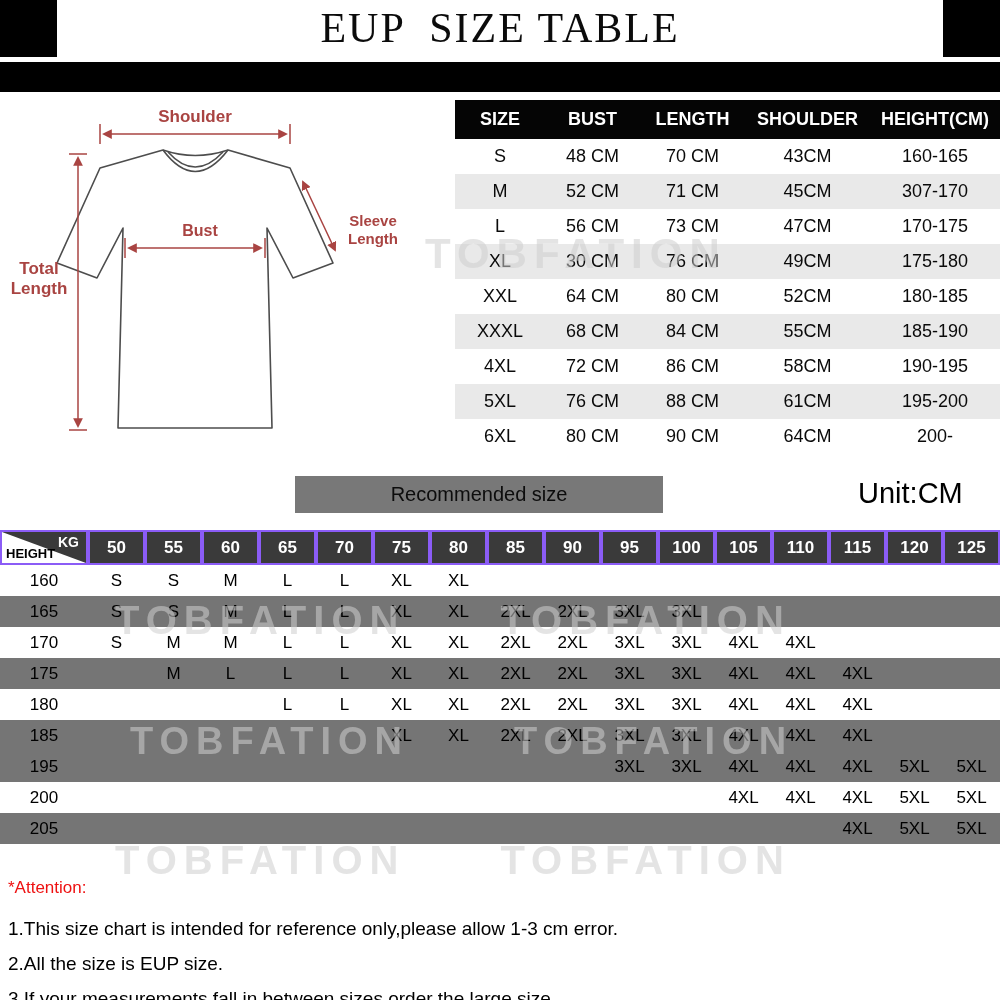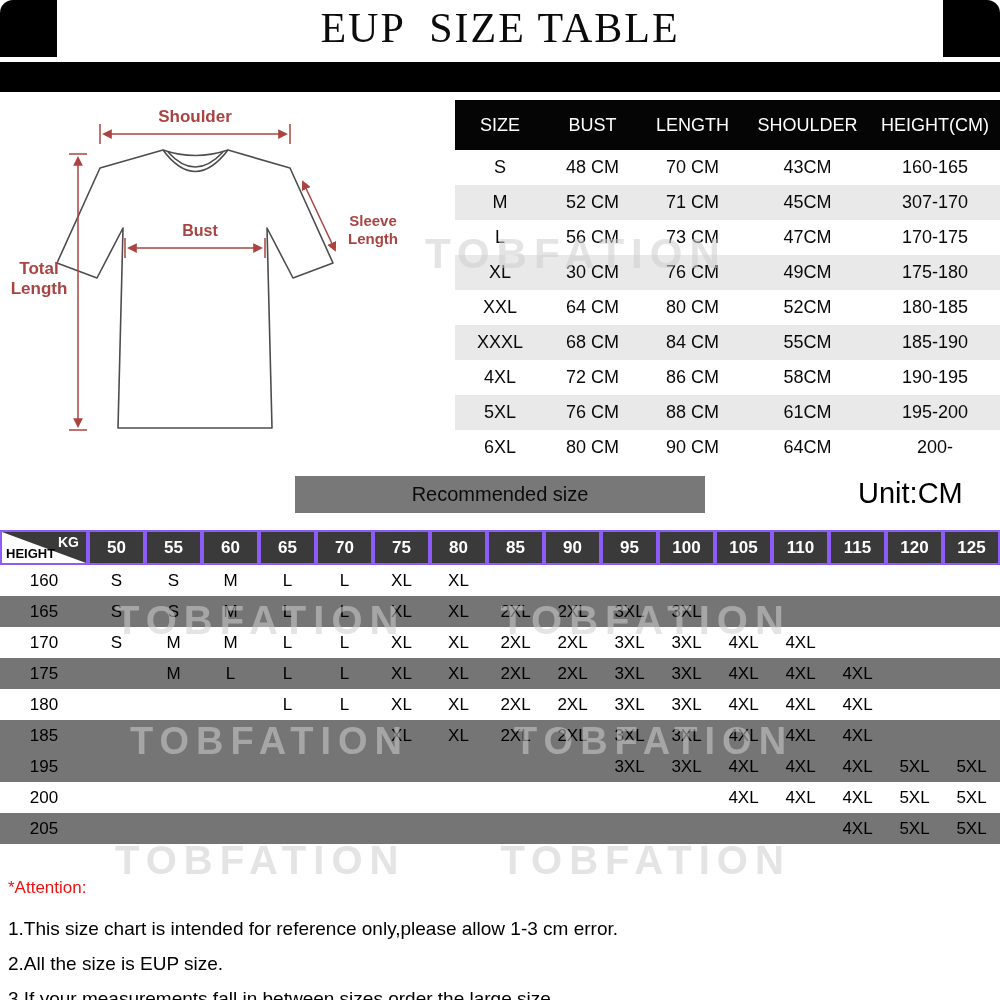--- a/index.html
+++ b/index.html
@@ -2,21 +2,21 @@
 <html><head>
 <meta charset="utf-8">
 <style>
   * { margin:0; padding:0; box-sizing:border-box; }
   html,body { background:#ffffff; }
   body {
     width:1000px; height:1000px;
     font-family:"Liberation Sans", sans-serif;
     color:#0a0a0a;
   }
-  .page { position:relative; width:1000px; height:1000px; background:#fff; overflow:hidden;border-radius:13px; }
+  .page { position:relative; width:1000px; height:1000px; background:#fff; overflow:hidden; }
 
   
   .corner-block { position:absolute; top:0; width:57px; height:57px; background:#000; }
   .corner-block.left  { left:0; }
   .corner-block.right { right:0; }
   .main-title {
     position:absolute; top:4px; left:0; width:100%;
     text-align:center; font-family:"Liberation Serif", serif;
     font-size:42px; letter-spacing:2px; color:#0b0b0b; white-space:pre;
   }
@@ -24,31 +24,31 @@
 
   
   .tshirt-wrap { position:absolute; left:5px; top:98px; width:445px; height:355px; }
 
   
   table.size-table {
     position:absolute; left:455px; top:100px; width:545px;
     border-collapse:collapse; table-layout:fixed;
   }
   table.size-table th {
-    background:#050505; color:#fff; font-size:18px; font-weight:normal;
-    height:50px; text-align:center;
+    background:#050505; color:#fff; font-size:18px; font-weight:bold;
+    height:39px; text-align:center;
   }
   table.size-table td {
     height:35px; text-align:center; font-size:18px; color:#0a0a0a;
   }
   table.size-table tr.alt td { background:#e9e9e9; }
 
   
   .rec-btn {
-    position:absolute; left:295px; top:476px; width:410px; height:37px;
+    position:absolute; left:295px; top:476px; width:368px; height:37px;
     background:#787878; display:flex; align-items:center; justify-content:center;
     font-size:20px; color:#0c0c0c;
   }
   .unit-label { position:absolute; left:858px; top:477px; font-size:29px; color:#000000; }
 
   
   table.matrix {
     position:absolute; left:0; top:530px; width:1000px;
     border-collapse:separate; border-spacing:0; table-layout:fixed;
   }

